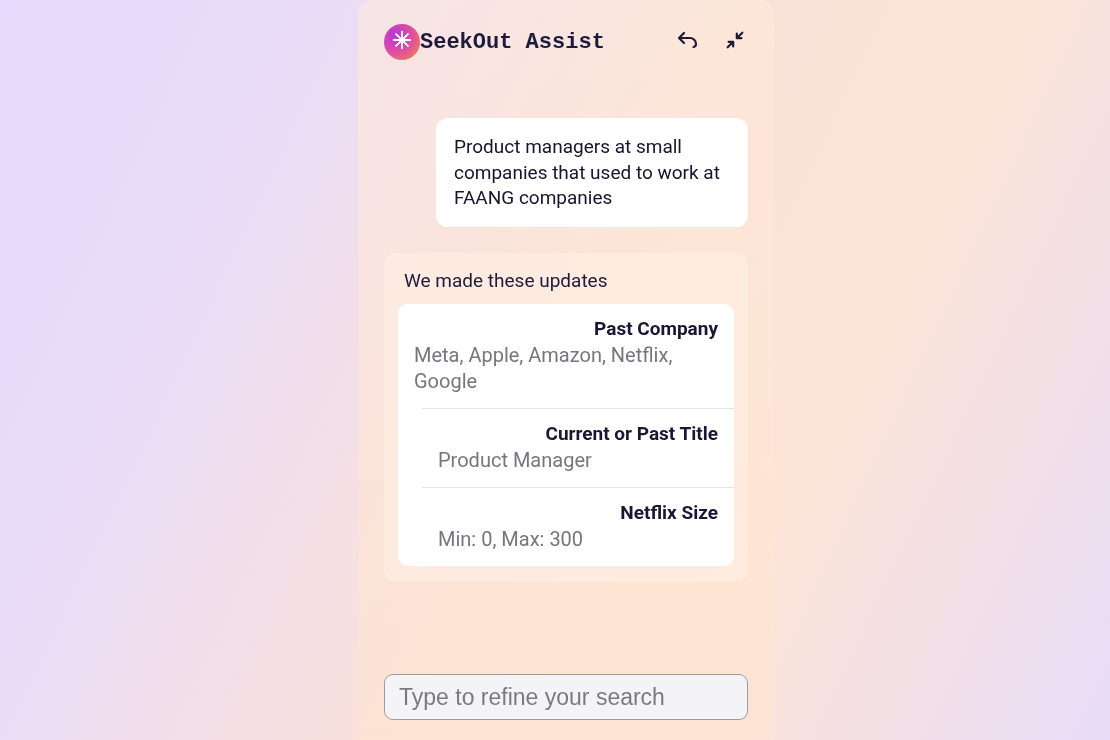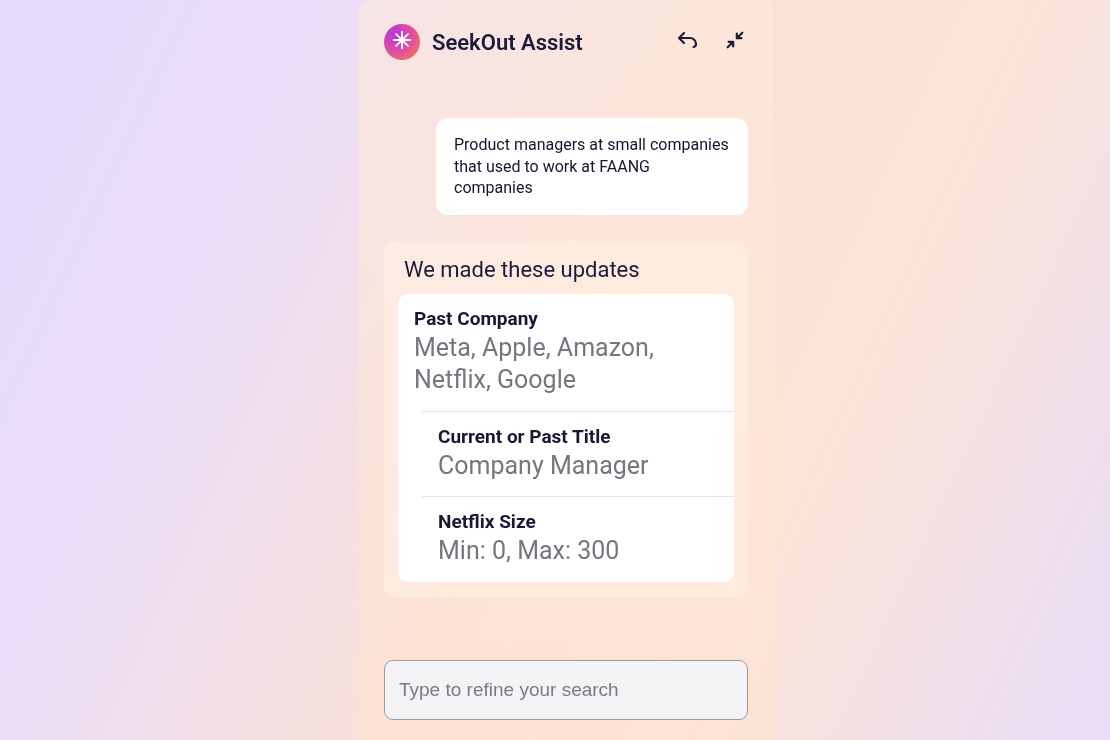--- a/index.html
+++ b/index.html
@@ -22,21 +22,21 @@
     padding: 24px 26px 20px 26px;
     background: linear-gradient(180deg, rgba(255,235,220,0.55) 0%, rgba(255,230,210,0.55) 60%, rgba(255,228,206,0.55) 100%);
     display: flex;
     flex-direction: column;
   }
 
   
   .hdr {
     display: flex;
     align-items: center;
-    gap: 12px;
+    font-family: Liberation Mono, monospace;
   }
   .logo {
     width: 36px; height: 36px;
     border-radius: 50%;
     background: radial-gradient(circle at 30% 30%, #b438d6 0%, #e04fa0 50%, #f68a3a 100%);
     display: flex; align-items: center; justify-content: center;
     flex: 0 0 auto;
   }
   .logo svg { width: 22px; height: 22px; }
   .title {
@@ -66,72 +66,73 @@
     overflow: hidden;
   }
 
   .user-msg {
     margin-top: 58px;
     align-self: flex-end;
     max-width: 312px;
     background: #ffffff;
     border-radius: 12px;
     padding: 16px 18px;
-    font-size: 16px;
+    font-size: 19px;
     line-height: 1.35;
     color: #17142e;
   }
 
   .assistant-block {
     margin-top: 26px;
     background: rgba(255, 240, 228, 0.6);
     border-radius: 12px;
     padding: 14px 14px 16px 14px;
   }
   .assistant-heading {
-    font-size: 22px;
+    font-size: 19px;
     color: #1e1b3a;
     padding: 2px 6px 12px 6px;
   }
   .updates-card {
     background: #ffffff;
     border-radius: 10px;
     overflow: hidden;
   }
   .update-item {
     padding: 13px 16px 14px 16px;
   }
   .update-item + .update-item {
     border-top: 1px solid #e5e5e9;
     margin-left: 24px;
   }
   .update-title {
     font-size: 19px;
     font-weight: 700;
     color: #1a1735;
     margin-bottom: 2px;
+    text-align: right;
   }
   .update-value {
-    font-size: 25px;
+    font-size: 20px;
     color: #76767e;
     line-height: 1.3;
   }
 
   .spacer { flex: 1 1 auto; }
 
   .input-row {
     margin-top: 16px;
   }
   .refine-input {
     width: 100%;
-    height: 60px;
+    height: 46px;
     border-radius: 9px;
     border: 1px solid #9c9ba3;
     background: #f4f4f6;
-    font-size: 19px;
+    font-size: 23px;
     color: #1e1b3a;
     padding: 0 14px;
     outline: none;
   }
   .refine-input::placeholder { color: #7a7a82; }
 </style>
 </head>
 <body>
 
 <div class="panel">
@@ -177,21 +178,21 @@
 
     <div class="assistant-block">
       <div class="assistant-heading">We made these updates</div>
       <div class="updates-card">
         <div class="update-item">
           <div class="update-title">Past Company</div>
           <div class="update-value">Meta, Apple, Amazon, Netflix, Google</div>
         </div>
         <div class="update-item">
           <div class="update-title">Current or Past Title</div>
-          <div class="update-value">Company Manager</div>
+          <div class="update-value">Product Manager</div>
         </div>
         <div class="update-item">
           <div class="update-title">Netflix Size</div>
           <div class="update-value">Min: 0, Max: 300</div>
         </div>
       </div>
     </div>
 
     <div class="spacer"></div>
 

